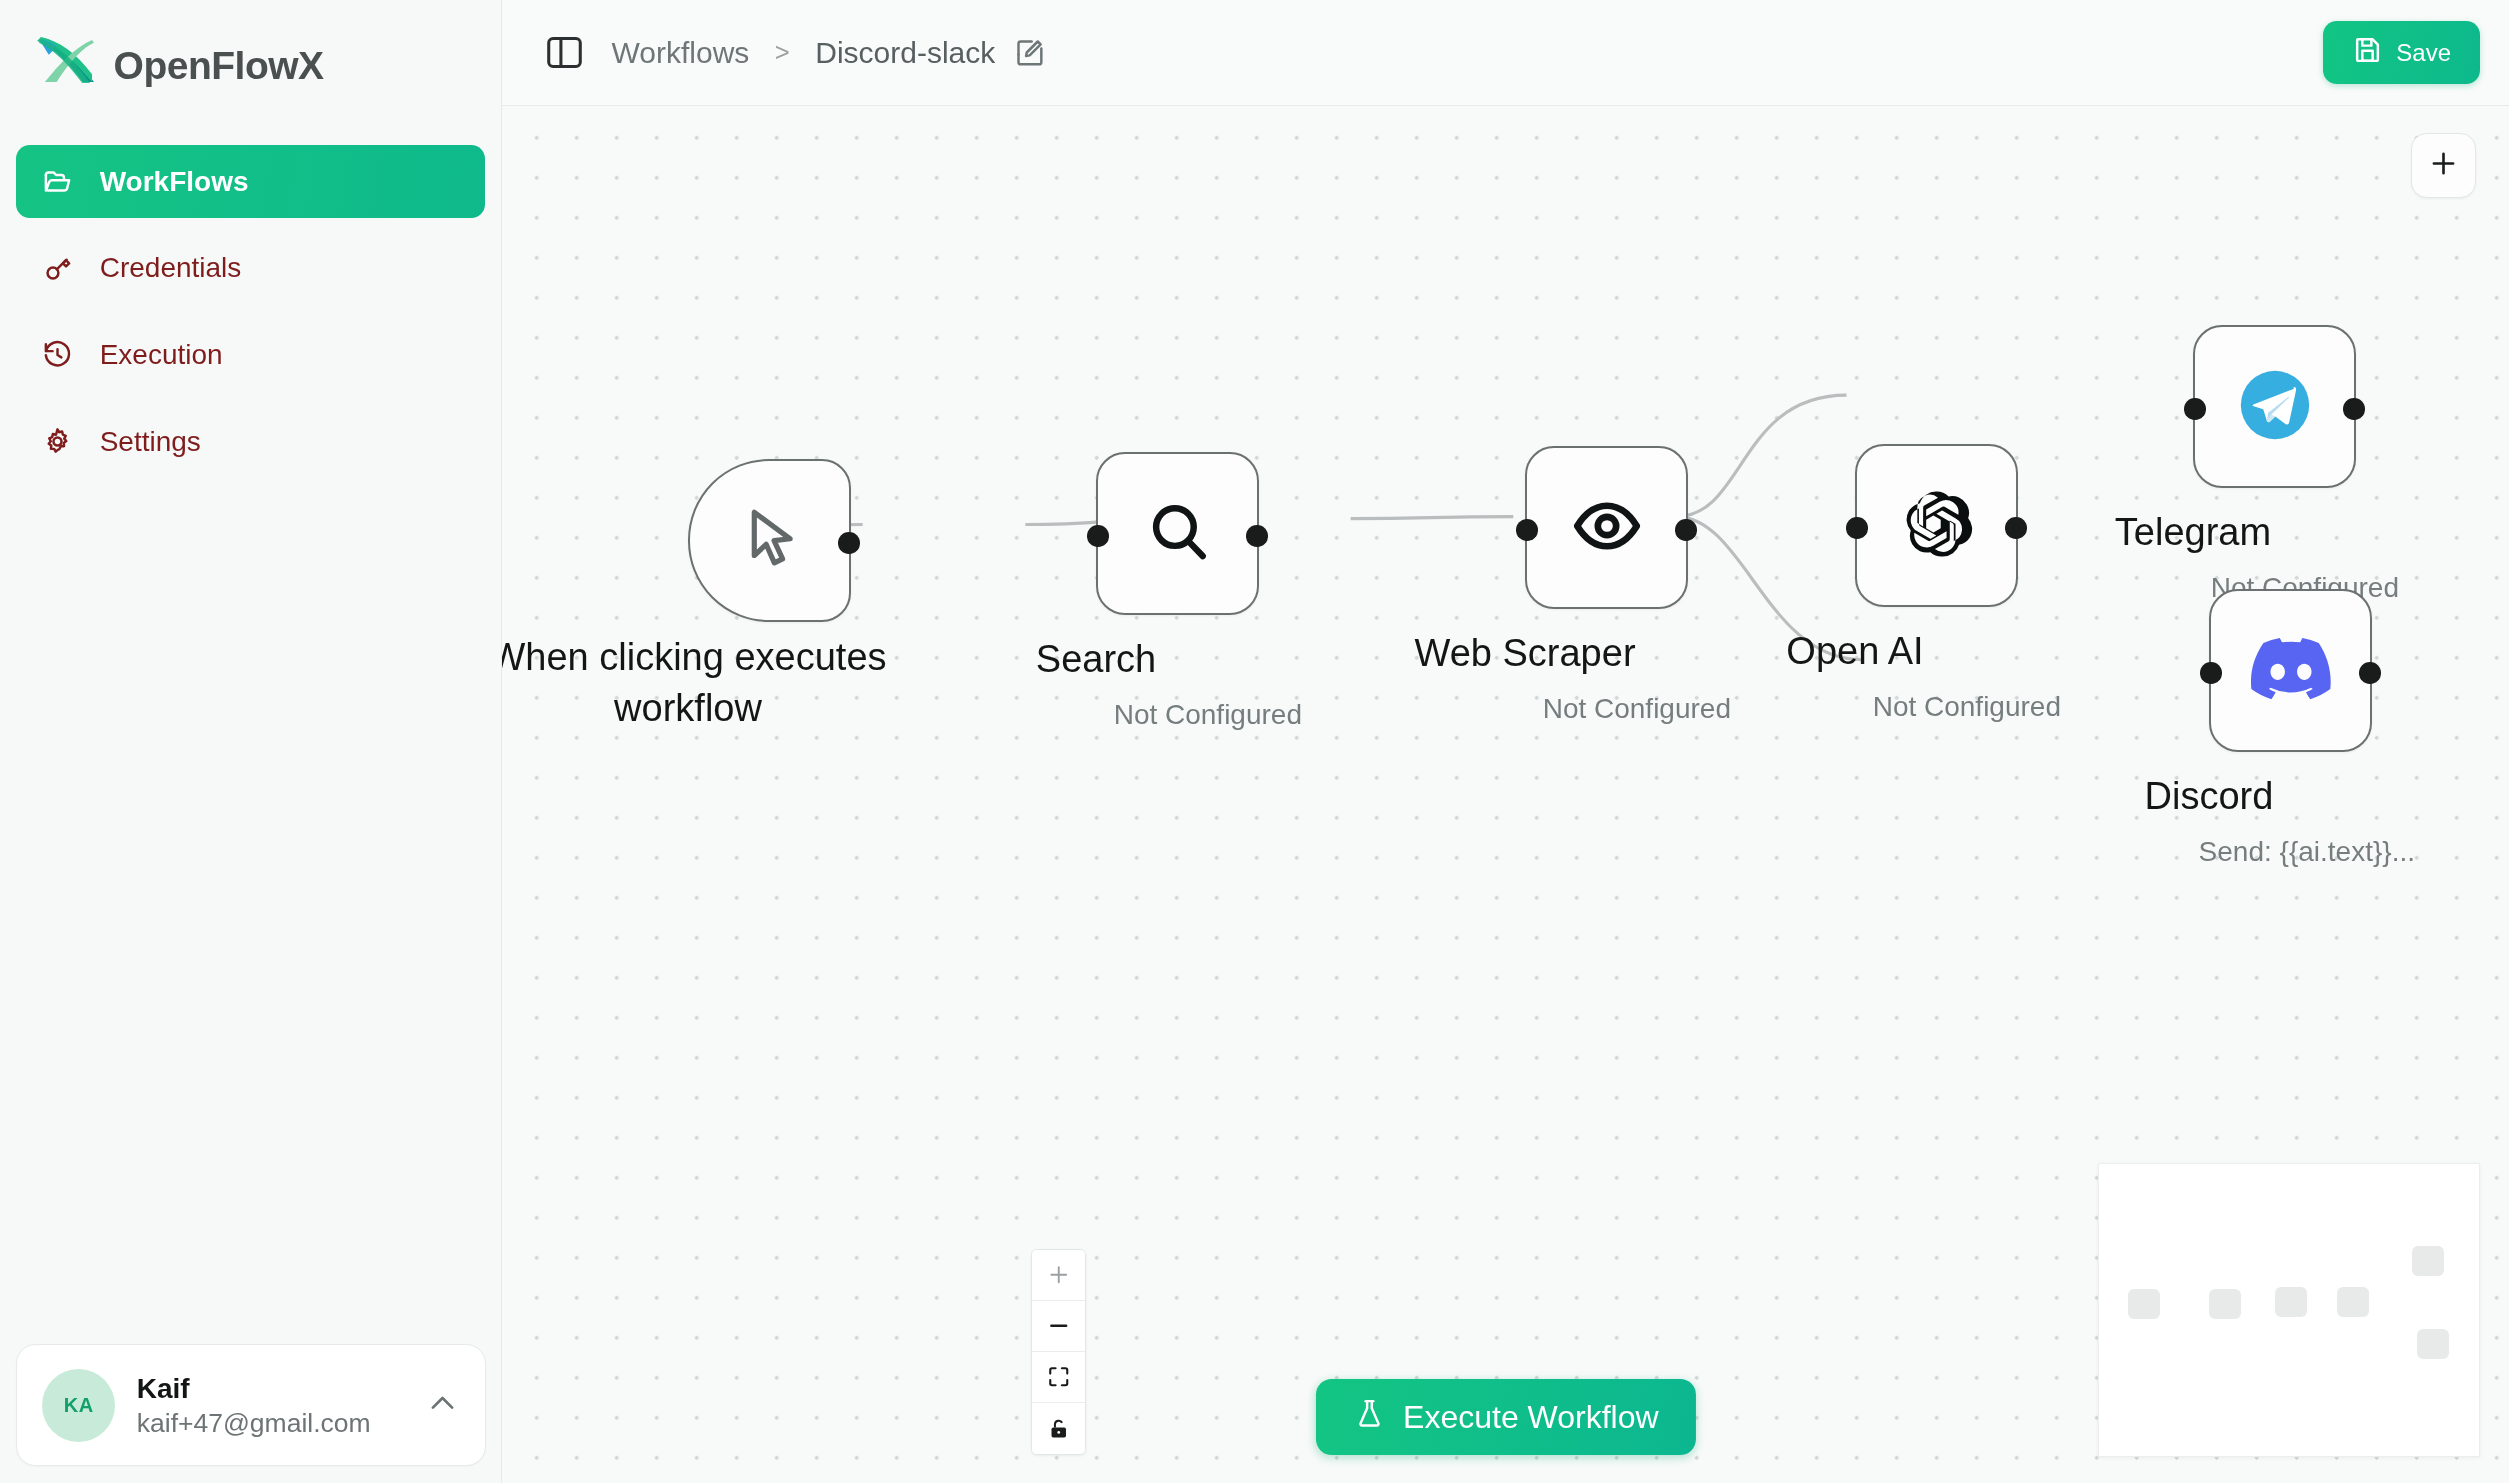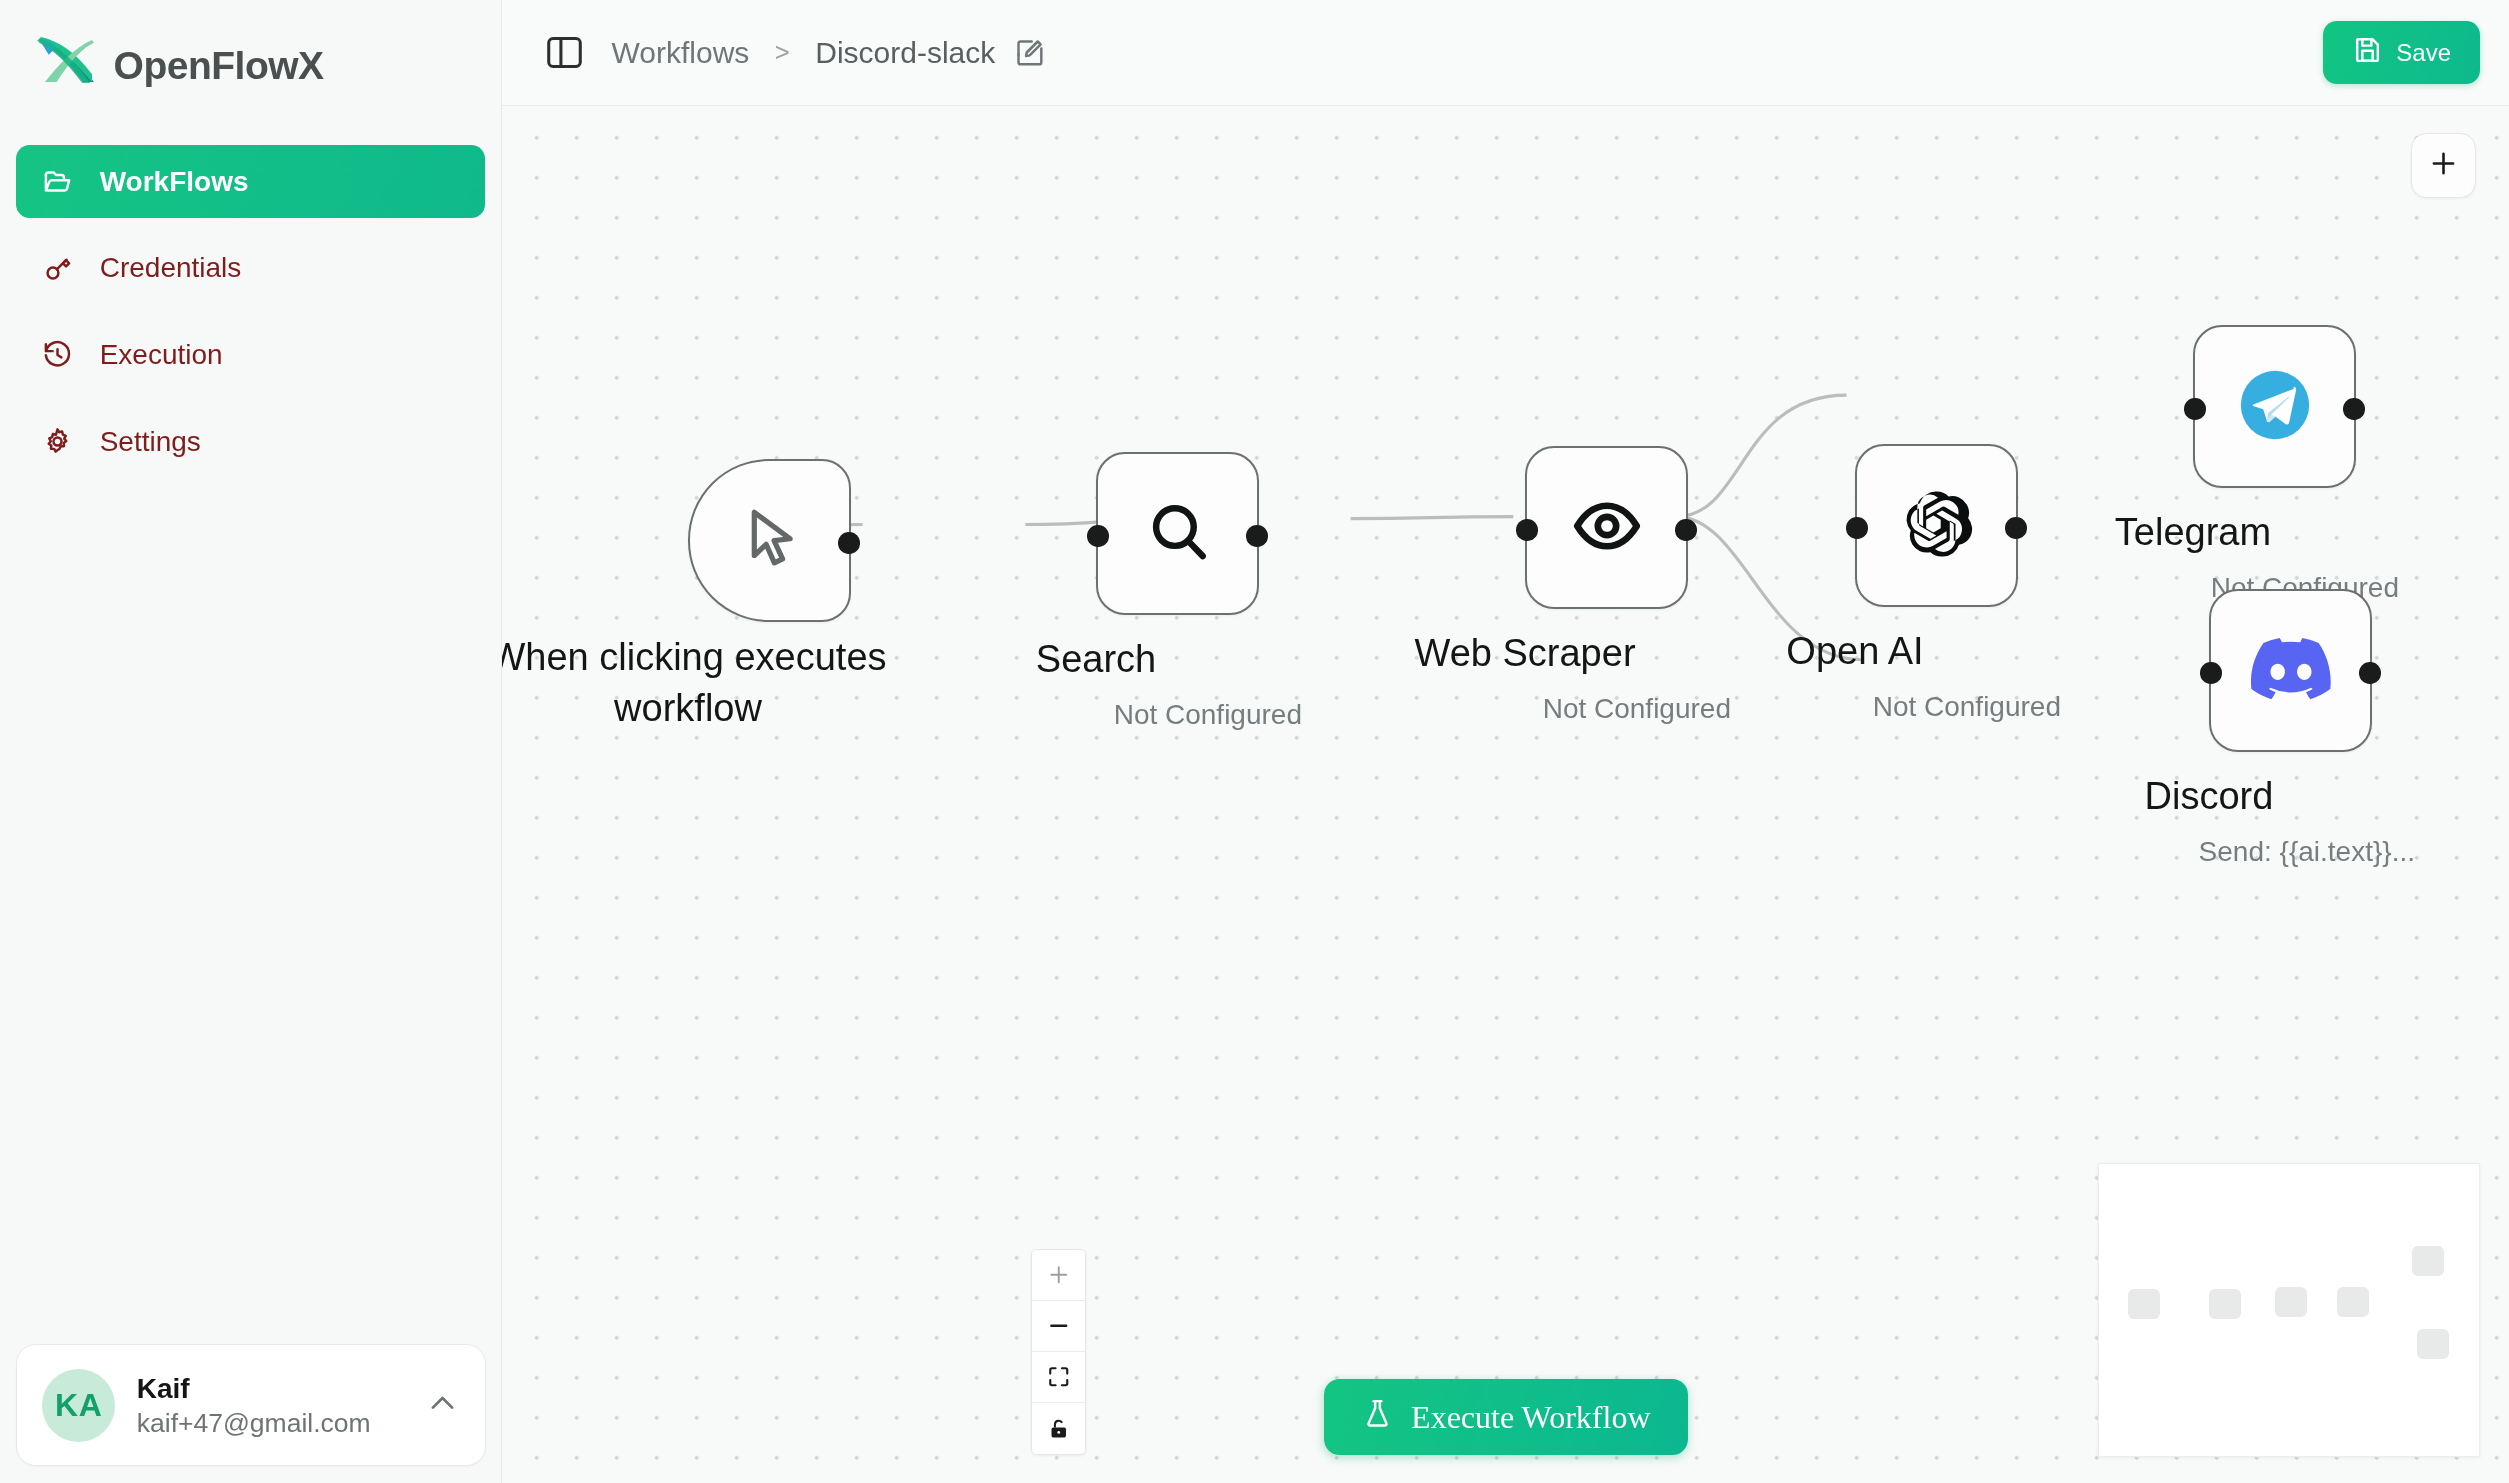--- a/index.html
+++ b/index.html
@@ -36,21 +36,21 @@
 
   
   #user-card {
     position: absolute; left: 15.7px; bottom: 17.6px; width: 470px; height: 122px;
     background: #ffffff; border: 1px solid #e7eaea; border-radius: 19.6px;
     display: flex; align-items: center; padding: 0 25.5px; gap: 21.6px; cursor: pointer;
     box-shadow: 0 1px 2px rgba(0,0,0,.03);
   }
   #avatar {
     width: 73px; height: 73px; flex: 0 0 73px; border-radius: 50%;
-    background: #c8ead8; color: #13a06a; font-weight: 700; font-size: 32px;
+    background: #c8ead8; color: #13a06a; font-weight: 700; font-size: 20px;
     display: flex; align-items: center; justify-content: center; letter-spacing: 0.5px;
   }
   .user-meta { flex: 1 1 auto; min-width: 0; }
   .user-name { font-size: 28px; font-weight: 700; color: #141616; line-height: 1.25; }
   .user-mail { font-size: 26.5px; color: #6d7475; line-height: 1.3; }
 
   
   #main { flex: 1 1 auto; position: relative; height: 100%; background: #f8faf9; }
   #topbar {
     height: 106px; background: #f9fbfa; border-bottom: 1px solid #e7eaea;
@@ -126,21 +126,21 @@
     border-bottom: 1px solid #ececec; cursor: pointer; background: #fff;
   }
   #zoom-controls .zbtn:last-child { border-bottom: none; }
 
   
   #execute-btn {
     position: absolute; left: 50%; transform: translateX(-50%); bottom: 29px;
     display: flex; align-items: center; gap: 17.6px;
     height: 76px; padding: 0 37px; border: none; border-radius: 15.7px;
     background: linear-gradient(100deg, #13c583 0%, #0cb790 100%);
-    color: #fff; font-size: 32px; font-family: Liberation Serif, serif; cursor: pointer;
+    color: #fff; font-size: 32px; font-family: Liberation Sans, sans-serif; cursor: pointer;
     box-shadow: 0 2.9px 9.8px rgba(13,170,120,.3);
   }
 
   
   #minimap {
     position: absolute; right: 29px; bottom: 27.4px; width: 382px; height: 294px;
     background: #ffffff; border: 1px solid #eceeee;
     box-shadow: 0 1px 3.9px rgba(0,0,0,.05);
   }
   #minimap .mm-node { position: absolute; background: #e8eaea; border-radius: 5.9px; width: 32px; height: 30px; }

